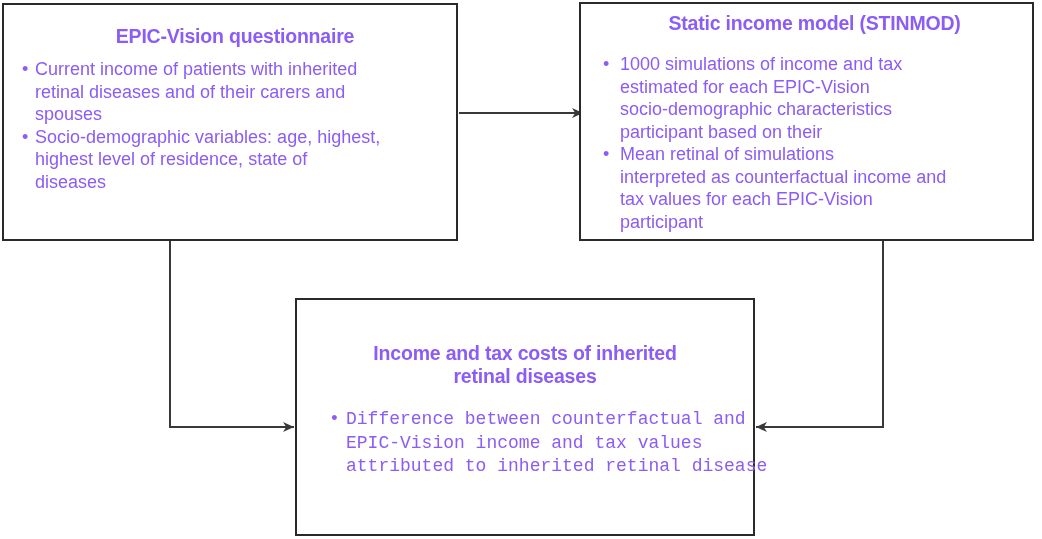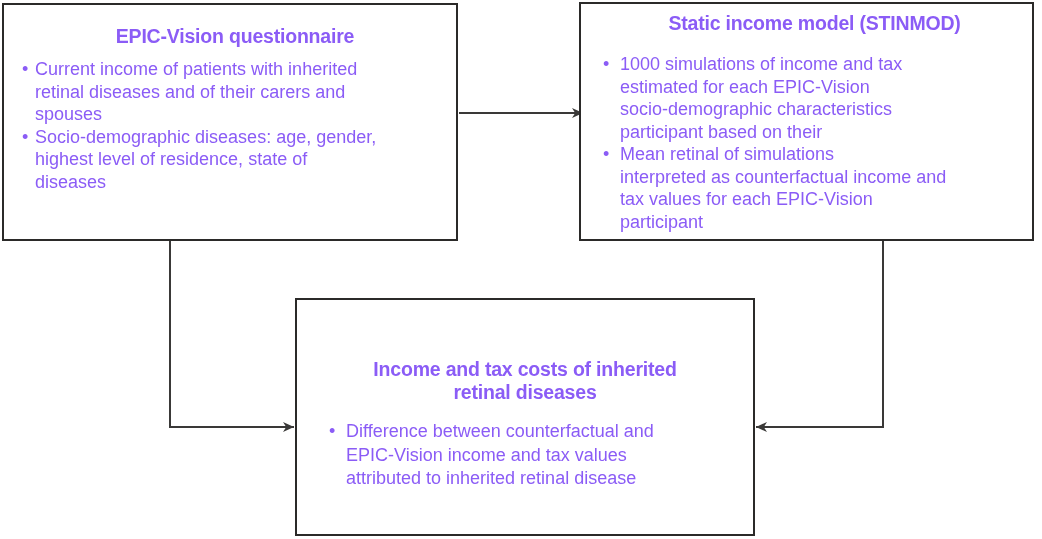--- a/index.html
+++ b/index.html
@@ -53,37 +53,38 @@
   }
   .box-title {
     font-size: 19.5px;
     font-weight: bold;
     line-height: 24px;
     text-align: center;
     letter-spacing: -0.2px;
   }
   .box-costs .box-title {
     max-width: 340px;
-    margin: 16px auto;
+    margin: 0 auto;
     line-height: 23px;
   }
   ul.bullets {
     list-style: none;
     margin: 10px 0 0 0;
     padding: 0;
     font-size: 18px;
     line-height: 22.5px;
   }
   .box-stinmod ul.bullets {
     margin-top: 18px;
   }
   .box-costs ul.bullets {
     width: 392px;
-    margin: 10px auto 0 auto;
+    margin: 20px auto 0 auto;
     line-height: 23.5px;
+    font-family: Liberation Mono, monospace;
   }
   ul.bullets li {
     position: relative;
     padding-left: 13px;
   }
   ul.bullets li::before {
     content: "\2022";
     position: absolute;
     left: 0;
     top: 0;
@@ -115,21 +116,21 @@
 
   <div class="box box-questionnaire">
     <div class="box-title">EPIC-Vision questionnaire</div>
     <ul class="bullets">
       <li>
         <span class="line">Current income of patients with inherited</span>
         <span class="line">retinal diseases and of their carers and</span>
         <span class="line">spouses</span>
       </li>
       <li>
-        <span class="line">Socio-demographic diseases: age, gender,</span>
+        <span class="line">Socio-demographic variables: age, highest,</span>
         <span class="line">highest level of residence, state of</span>
         <span class="line">diseases</span>
       </li>
     </ul>
   </div>
 
   <div class="box box-stinmod">
     <div class="box-title">Static income model (STINMOD)</div>
     <ul class="bullets">
       <li>

